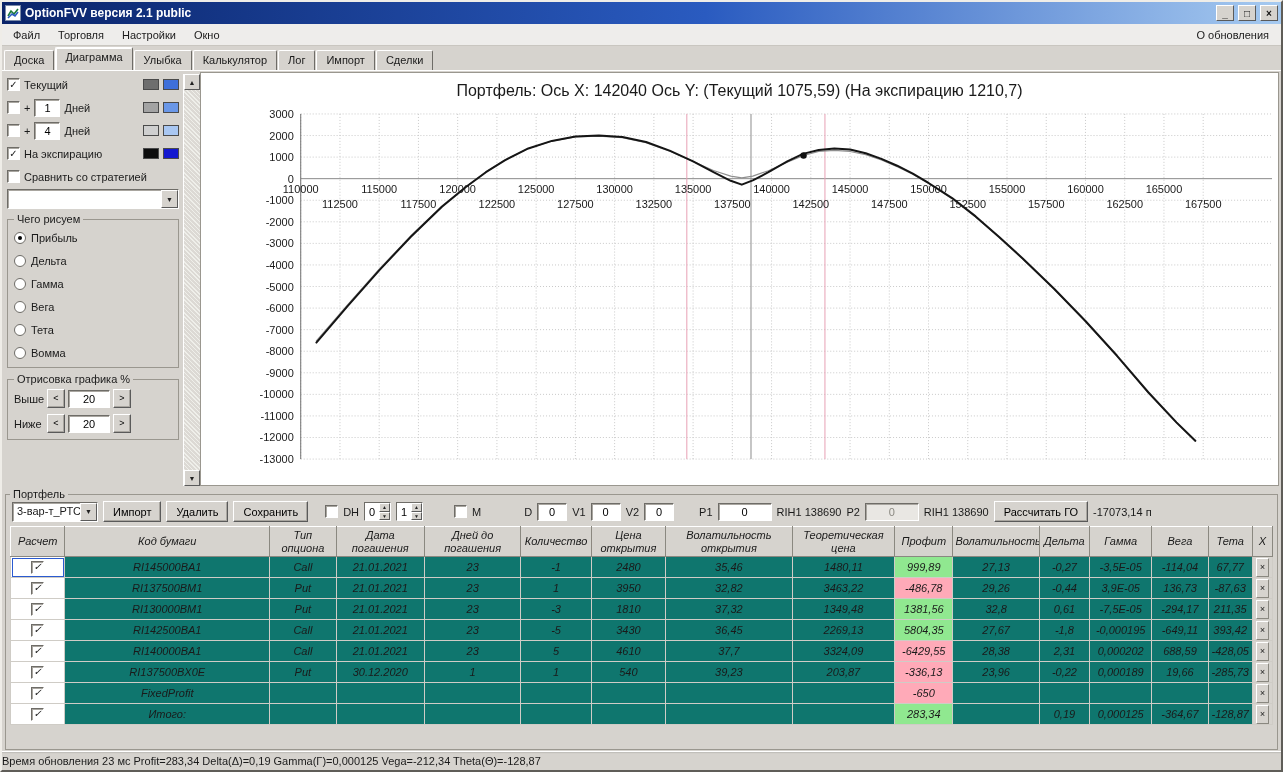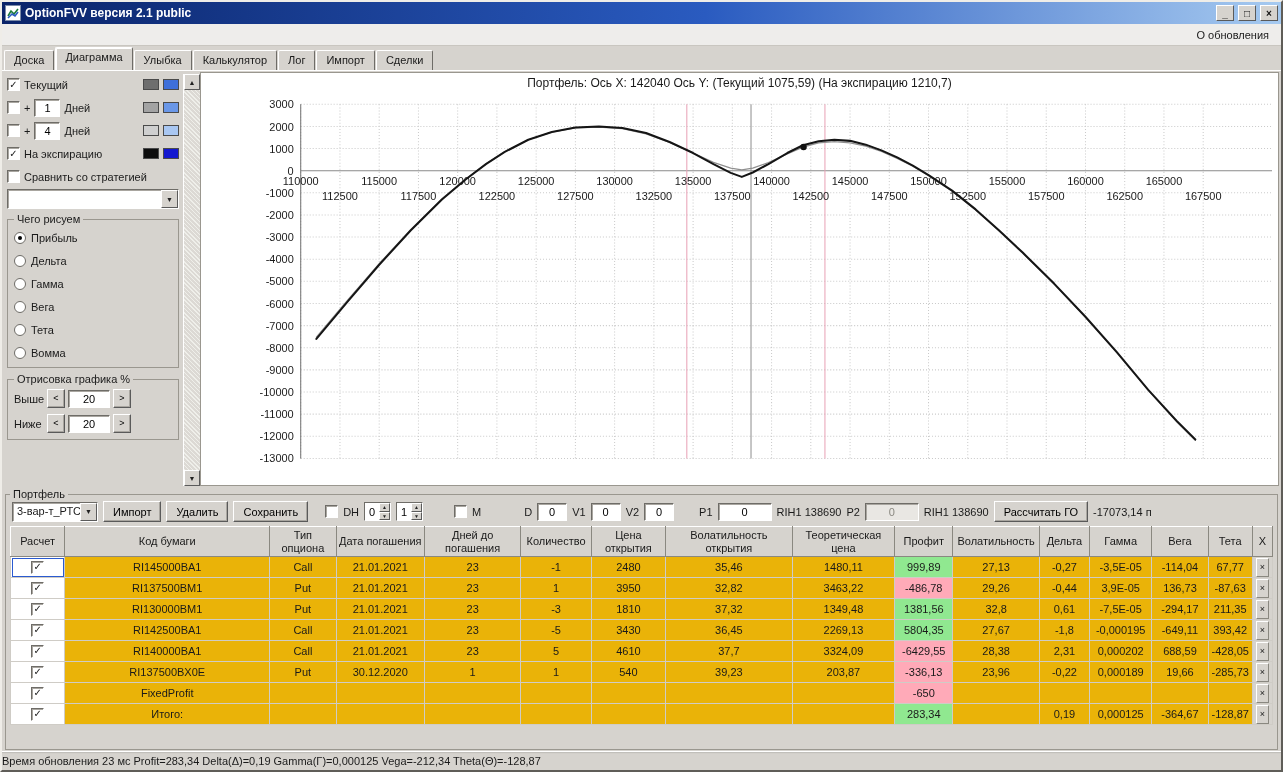--- a/index.html
+++ b/index.html
@@ -55,39 +55,39 @@
   .range-row .lbl{width:30px;}
   .arrow-btn{width:18px;height:19px;padding:0;font-size:9px;line-height:15px;}
   .pct-field{width:42px;text-align:center;}
   .vscroll{flex:0 0 17px;margin-left:auto;display:flex;flex-direction:column;border-left:1px solid #fff;}
   .scroll-btn{height:16px;background:#d6d3ce;border:1px solid;border-color:#fff #5a5a5a #5a5a5a #fff;
     font-size:7px;display:flex;align-items:center;justify-content:center;color:#222;}
   .scroll-track{flex:1;background:repeating-linear-gradient(45deg,#efefea 0 1px,#dcd9d4 1px 3px);}
   
   .chart-area{flex:1 1 auto;background:#fff;border:1px solid #9a978f;margin:1px 2px 2px 0;display:flex;
     flex-direction:column;min-width:0;}
-  .chart-title{text-align:center;padding:3px 0 0;font-size:12px;}
+  .chart-title{text-align:center;padding:9px 0 0;font-size:16px;}
   #chart-svg{flex:1 1 auto;width:100%;min-height:0;}
   .tick{font-family:"Liberation Sans",sans-serif;font-size:11px;fill:#1a1a1a;}
   
   .portfolio{flex:0 0 262px;margin:0 3px 1px;border:1px solid #9a978f;padding:0 4px 2px;background:#d6d3ce;}
   .portfolio legend{padding:0 3px;}
   .pf-toolbar{display:flex;align-items:center;gap:5px;height:26px;padding:0 2px 3px;}
   .preset-combo{width:86px;flex:0 0 86px;}
   .num-field{width:30px;text-align:center;}
   .p-field{width:54px;text-align:center;}
   .disabled{background:#e9e7e3;color:#8a8880;}
   .spinbox{display:flex;height:19px;background:#fff;border:1px solid;border-color:#6e6c67 #fff #fff #6e6c67;}
   .spin-input{width:14px;border:none;font:11px "Liberation Sans",sans-serif;text-align:center;padding:0;}
   .spin-arrows{display:flex;flex-direction:column;width:11px;}
   .sa{flex:1;background:#d6d3ce;border:1px solid;border-color:#fff #5a5a5a #5a5a5a #fff;font-size:5px;
     display:flex;align-items:center;justify-content:center;color:#222;}
   .ml12{margin-left:12px;}.ml20{margin-left:20px;}.ml28{margin-left:26px;}.ml40{margin-left:38px;}
   .go-value{white-space:nowrap;overflow:hidden;}
-  .pf-table{border-collapse:collapse;table-layout:fixed;width:100%;background:#eab308;}
+  .pf-table{border-collapse:collapse;table-layout:fixed;width:100%;background:#0f766e;font-style:italic;}
   .pf-table th{background:#d6d3ce;border:1px solid;border-color:#fff #8a8880 #8a8880 #fff;font-weight:normal;
     font-size:11px;padding:1px 2px;height:30px;line-height:1.15;overflow:hidden;}
   .pf-table td{border:1px solid #cfccc6;text-align:center;padding:0 3px;height:21px;font-size:11px;
     white-space:nowrap;overflow:hidden;}
   .cb-cell{background:#fff;}
   .cb-cell.focus{outline:1px solid #2a5ad0;outline-offset:-2px;}
   .x-cell{padding:0;background:#d6d3ce;}
   .xbtn{display:block;width:100%;height:19px;background:#d6d3ce;border:1px solid;border-color:#fff #8a8880 #8a8880 #fff;
     font-size:9px;line-height:16px;text-align:center;}
   
@@ -106,20 +106,26 @@
           <polyline points="1,11 5,7 8,9 11,5" fill="none" stroke="#2a5bc0" stroke-width="1.6"></polyline>
         </svg>
     </span>
     <span class="title-text">OptionFVV версия 2.1 public</span>
     <button class="win-btn">_</button>
     <button class="win-btn">□</button>
     <button class="win-btn">×</button>
   </div>
 
   <div class="menubar">
+    <span id="menu-items" style="display:flex;">
+        <span class="menu-item">Файл</span>
+        <span class="menu-item">Торговля</span>
+        <span class="menu-item">Настройки</span>
+        <span class="menu-item">Окно</span>
+      </span>
     <span class="menu-right">О обновления</span>
   </div>
 
   <div class="tabstrip" id="tabstrip">
       <div class="tab">Доска</div>
       <div class="tab active">Диаграмма</div>
       <div class="tab">Улыбка</div>
       <div class="tab">Калькулятор</div>
       <div class="tab">Лог</div>
       <div class="tab">Импорт</div>

